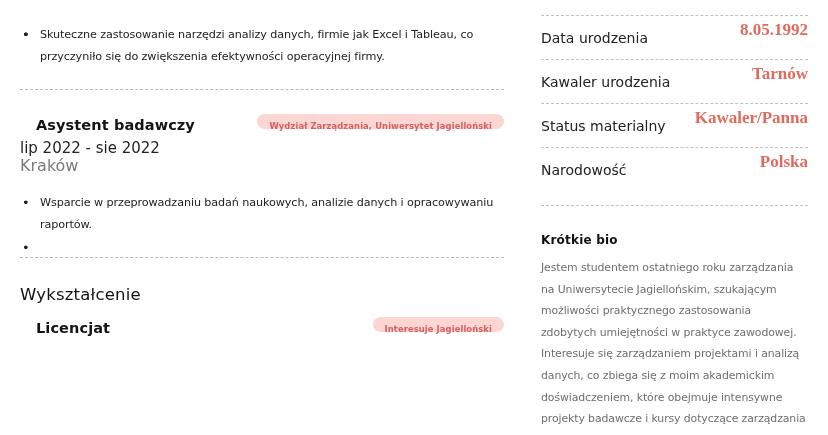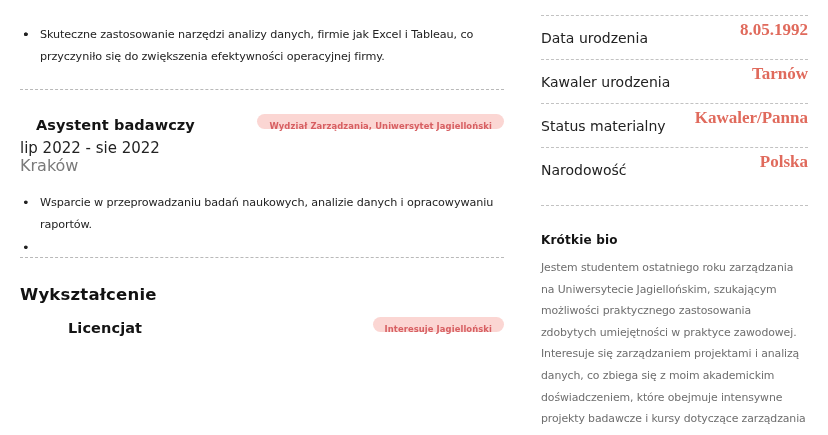--- a/index.html
+++ b/index.html
@@ -46,21 +46,21 @@
       border-radius: 9px;
       background: #fbd6d3;
       color: #d75f62;
       font-size: 8.4px; font-weight: bold;
       white-space: nowrap;
       letter-spacing: 0.1px;
     }
     .job-dates { font-size: 15px; color: #232323; line-height: 18px; }
     .job-city { font-size: 16px; color: #7a7a7a; line-height: 18px; }
     .section-title {
-      font-size: 16.5px; font-weight: bold; color: #121212;
+      font-size: 16.5px; font-weight: normal; color: #121212;
       letter-spacing: 0.2px;
     }
 
     
     .right { position: absolute; left: 541px; top: 0; width: 267px; }
     .info-row {
       position: relative; height: 44px;
       border-top: 1px dashed #c2c2c2;
     }
     .info-label {
@@ -113,21 +113,21 @@
       </li>
       <li style="margin-top:1px;">
         <span class="dot">•</span>
       </li>
     </ul>
 
     <hr class="dash" style="margin-top:21px;">
 
     <div class="section-title" style="margin-top:27px;">Wykształcenie</div>
 
-    <div class="job-head" style="margin-top:13px;margin-left:32px;">
+    <div class="job-head" style="margin-top:13px;">
       <div class="job-title">Licencjat</div>
       <div class="badge">Interesuje Jagielloński</div>
     </div>
   </div>
 
   <div class="right">
     <div style="margin-top:15px;">
       <div class="info-row">
         <span class="info-label">Data urodzenia</span>
         <span class="info-value">8.05.1992</span>

